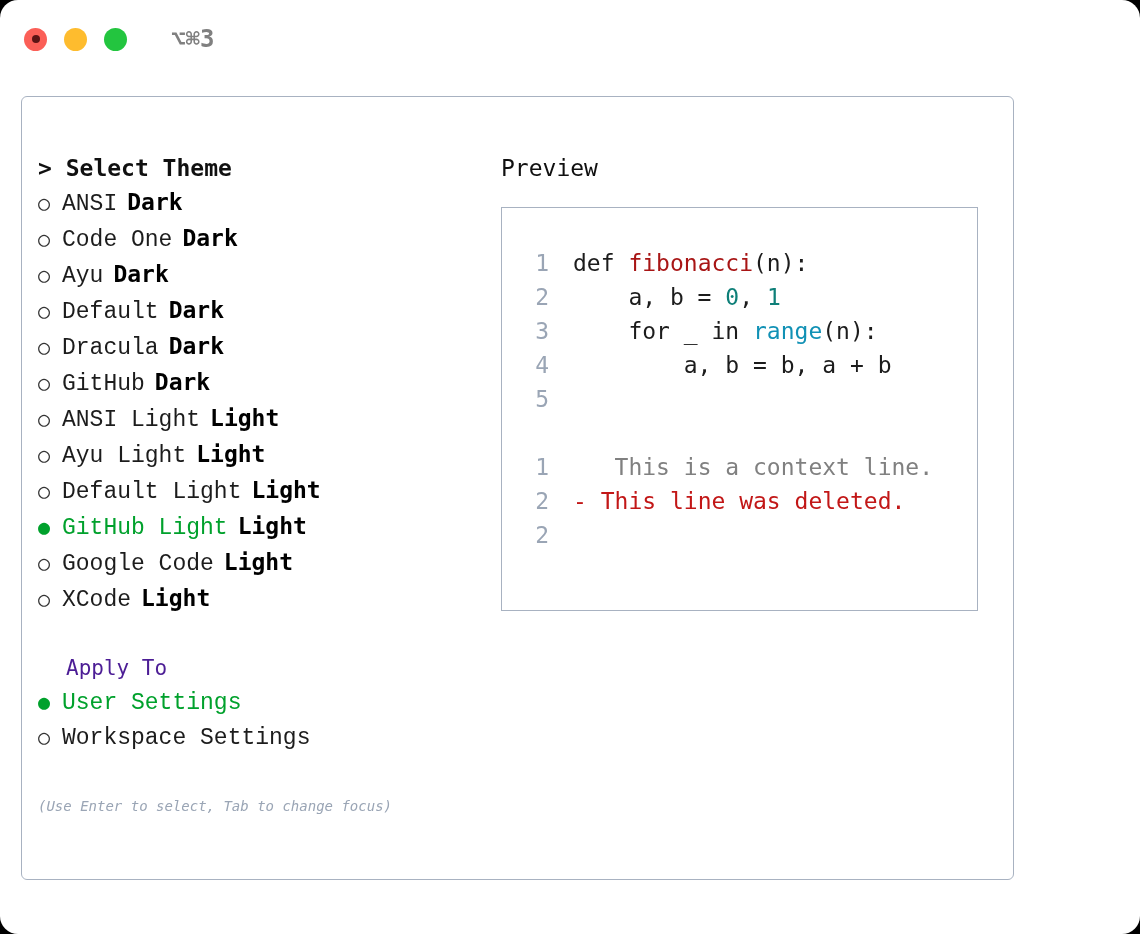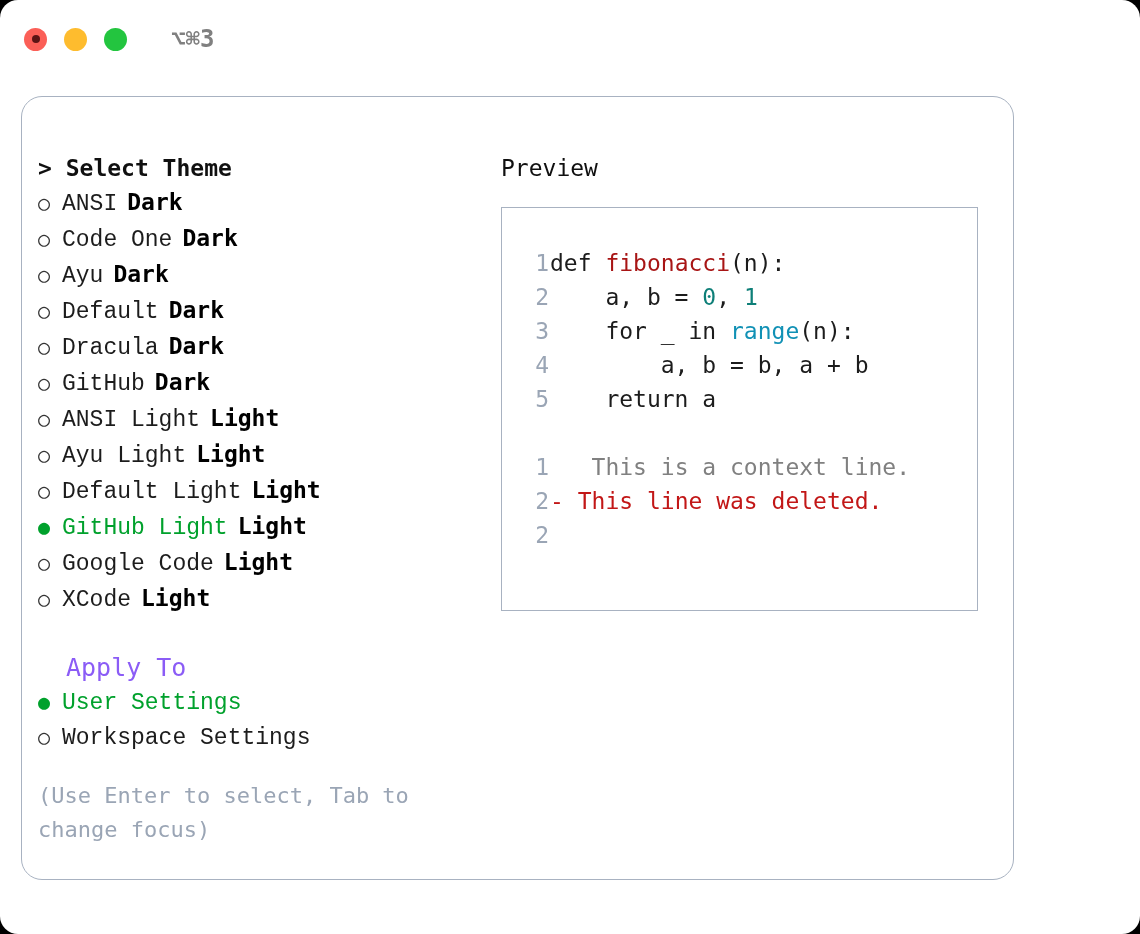--- a/index.html
+++ b/index.html
@@ -59,21 +59,21 @@
     line-height: 1;
   }
 
   
   .panel {
     position: absolute;
     left: 21px; top: 96px;
     width: 993px;
     height: 784px;
     border: 1.6px solid #a8b2c1;
-    border-radius: 21px;
+    border-radius: 6px;
     background: #ffffff;
   }
 
   .columns {
     position: absolute;
     left: 0; top: 0;
     width: 100%; height: 100%;
   }
 
   
@@ -107,33 +107,34 @@
     line-height: 34px;
   }
   .opt-row.selected .bullet { color: #00a12c; }
   .opt-label { color: #1c1c1c; font-family: Liberation Mono, monospace; }
   .opt-row.selected .opt-label { color: #00a12c; }
   .opt-tag { color: #000000; margin-left: 10px; font-weight: bold; }
 
   .section-gap { height: 34px; }
 
   .apply-header {
-    font-size: 25px;
-    color: #8b5cf6;
+    font-size: 21px;
+    color: #4c1d95;
     line-height: 34px;
     padding-left: 28px;
     white-space: pre;
   }
 
   .hint {
-    margin-top: 24px;
-    font-size: 22px;
+    margin-top: 34px;
+    font-size: 14px;
     color: #9aa5b5;
     line-height: 34px;
     width: 400px;
+    font-style: italic;
   }
 
   
   .right-col {
     position: absolute;
     left: 479px;
     top: 54px;
     width: 500px;
   }
   .preview-title {
@@ -154,21 +155,21 @@
     font-size: 23px;
     line-height: 34px;
     white-space: pre;
   }
   .gutter {
     width: 28px;
     flex: 0 0 28px;
     text-align: right;
     color: #9aa5b5;
   }
-  .code-text { margin-left: 1px; color: #1c1c1c; }
+  .code-text { margin-left: 24px; color: #1c1c1c; }
   .blank-line { height: 34px; }
 
   .tok-fn    { color: #a81515; }
   .tok-call  { color: #1191b5; }
   .tok-num   { color: #0e7f78; }
   .tok-plain { color: #1c1c1c; }
 
   .diff-ctx { color: #808080; }
   .diff-del { color: #c21717; }
   .diff-add { color: #09b309; }
@@ -222,21 +223,21 @@
       </div>
 
       <div class="right-col">
         <div class="preview-title">Preview</div>
         <div class="preview-box">
           <div id="code-block">
               <div class="code-line"><span class="gutter">1</span><span class="code-text"><span class="tok-plain">def </span><span class="tok-fn">fibonacci</span><span class="tok-plain">(n):</span></span></div>
               <div class="code-line"><span class="gutter">2</span><span class="code-text"><span class="tok-plain">    a, b = </span><span class="tok-num">0</span><span class="tok-plain">, </span><span class="tok-num">1</span></span></div>
               <div class="code-line"><span class="gutter">3</span><span class="code-text"><span class="tok-plain">    for _ in </span><span class="tok-call">range</span><span class="tok-plain">(n):</span></span></div>
               <div class="code-line"><span class="gutter">4</span><span class="code-text"><span class="tok-plain">        a, b = b, a + b</span></span></div>
-              <div class="code-line"><span class="gutter">5</span><span class="code-text"><span class="tok-plain">    return a</span></span></div>
+              <div class="code-line"><span class="gutter">5</span></div>
             </div>
           <div class="blank-line"></div>
           <div id="diff-block">
               <div class="code-line"><span class="gutter">1</span><span class="code-text diff-ctx"><span> </span><span>  This is a context line.</span></span></div>
               <div class="code-line"><span class="gutter">2</span><span class="code-text diff-del"><span>-</span><span> This line was deleted.</span></span></div>
               <div class="code-line"><span class="gutter">2</span></div>
             </div>
         </div>
       </div>
 

